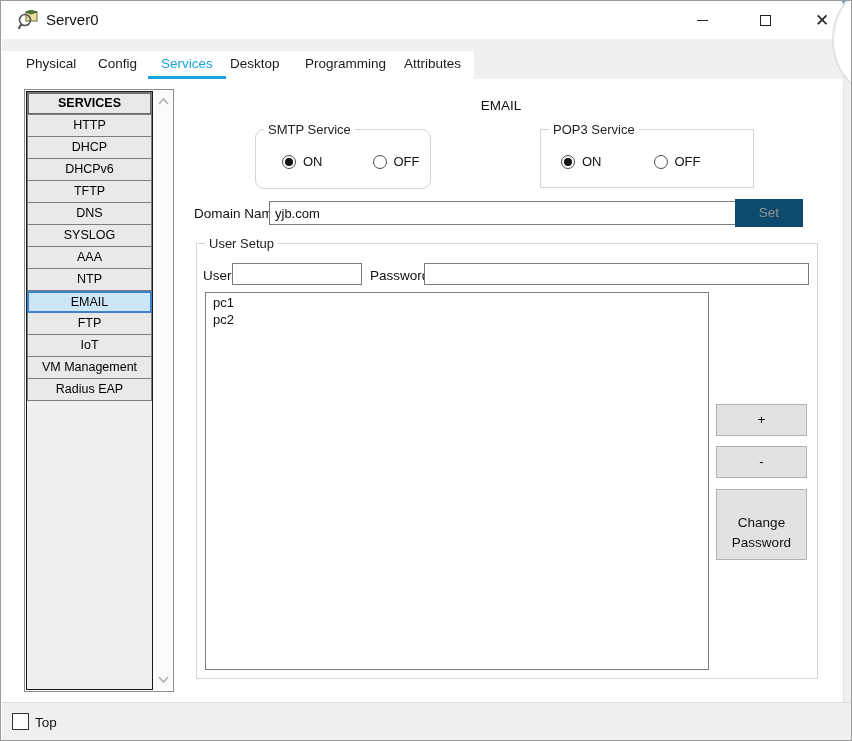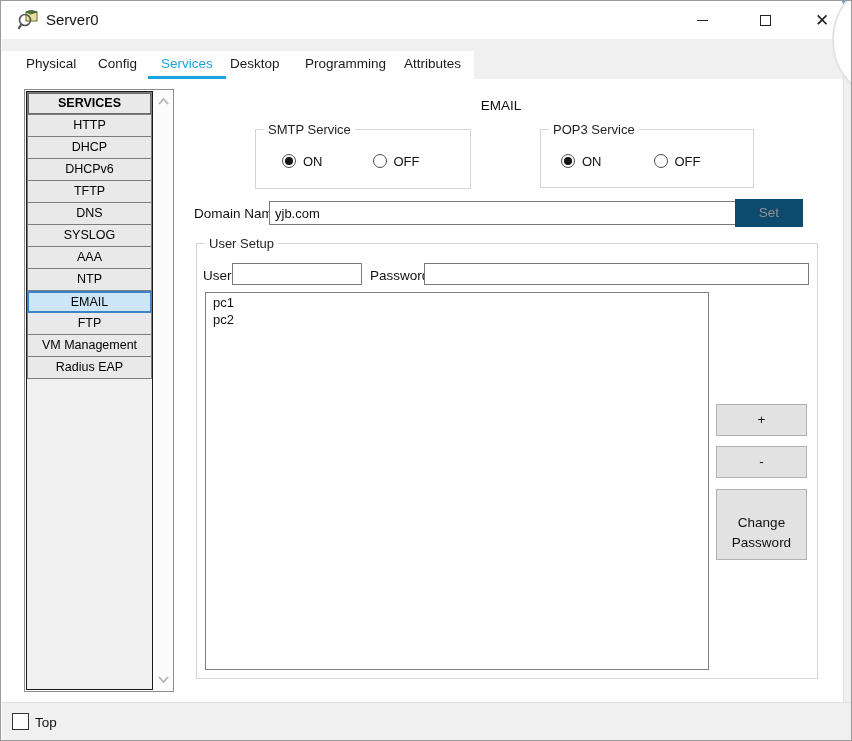--- a/index.html
+++ b/index.html
@@ -46,28 +46,28 @@
   .svc-btn.selected { background:#cde6f7; border:2px solid #3c83c9; line-height:18px; }
   .svc-scroll { position:absolute; left:130px; top:1px; width:17px; height:599px; background:#fbfbfb; }
   .scroll-arrow { position:absolute; left:0; width:17px; height:17px; display:flex; align-items:center; justify-content:center; }
   .scroll-arrow svg { display:block; }
   .arrow-up { top:2px; } .arrow-down { bottom:2px; }
 
   
   .email-title { position:absolute; left:250px; top:97px; width:500px; text-align:center; font-size:13.5px; color:#111; }
 
   .groupbox { position:absolute; border:1px solid #d4d4d4; background:#fff; }
-  .gb-smtp { left:254px; top:128px; width:216px; height:60px; }
+  .gb-smtp { left:254px; top:128px; width:176px; height:60px;border-radius:9px; }
   .gb-pop3 { left:539px; top:128px; width:214px; height:59px; }
   .gb-legend { position:absolute; top:-8px; left:8px; background:#fff; padding:0 4px; font-size:13px; color:#1f1f1f; white-space:nowrap; }
 
   .radio-row { position:absolute; top:24px; left:0; display:flex; align-items:center; }
   .gb-smtp .radio-row { padding-left:26px; gap:50px; }
   .gb-pop3 .radio-row { padding-left:20px; gap:52px; }
-  .radio { display:flex; align-items:flex-start; gap:7px; cursor:default; }
+  .radio { display:flex; align-items:flex-end; gap:7px; cursor:default; }
   .radio-circle { width:14px; height:14px; border:1px solid #4d4d4d; border-radius:50%; background:#fff;
                   display:flex; align-items:center; justify-content:center; }
   .radio-circle .dot { width:8px; height:8px; border-radius:50%; background:#141414; display:none; }
   .radio.checked .radio-circle .dot { display:block; }
   .radio-label { font-size:13px; color:#111; }
 
   .domain-label { position:absolute; left:193px; top:205px; font-size:13.5px; color:#111; }
   .domain-input { position:absolute; left:268px; top:200px; width:518px; height:24px; border:1px solid #7a7a7a;
                   font-size:13px; color:#111; padding:0 5px; outline:none; background:#fff;
                   font-family:"Liberation Sans","DejaVu Sans",sans-serif; }
@@ -143,20 +143,21 @@
       <div class="svc-btn">HTTP</div>
       <div class="svc-btn">DHCP</div>
       <div class="svc-btn">DHCPv6</div>
       <div class="svc-btn">TFTP</div>
       <div class="svc-btn">DNS</div>
       <div class="svc-btn">SYSLOG</div>
       <div class="svc-btn">AAA</div>
       <div class="svc-btn">NTP</div>
       <div class="svc-btn selected">EMAIL</div>
       <div class="svc-btn">FTP</div>
+      <div class="svc-btn">IoT</div>
       <div class="svc-btn">VM Management</div>
       <div class="svc-btn">Radius EAP</div>
     </div>
     <div class="svc-scroll">
       <span class="scroll-arrow arrow-up">
         <svg width="11" height="7" viewBox="0 0 11 7">
             <polyline points="1,6 5.5,1 10,6" fill="none" stroke="#b4b4b4" stroke-width="1.8"></polyline>
           </svg>
       </span>
       <span class="scroll-arrow arrow-down">

